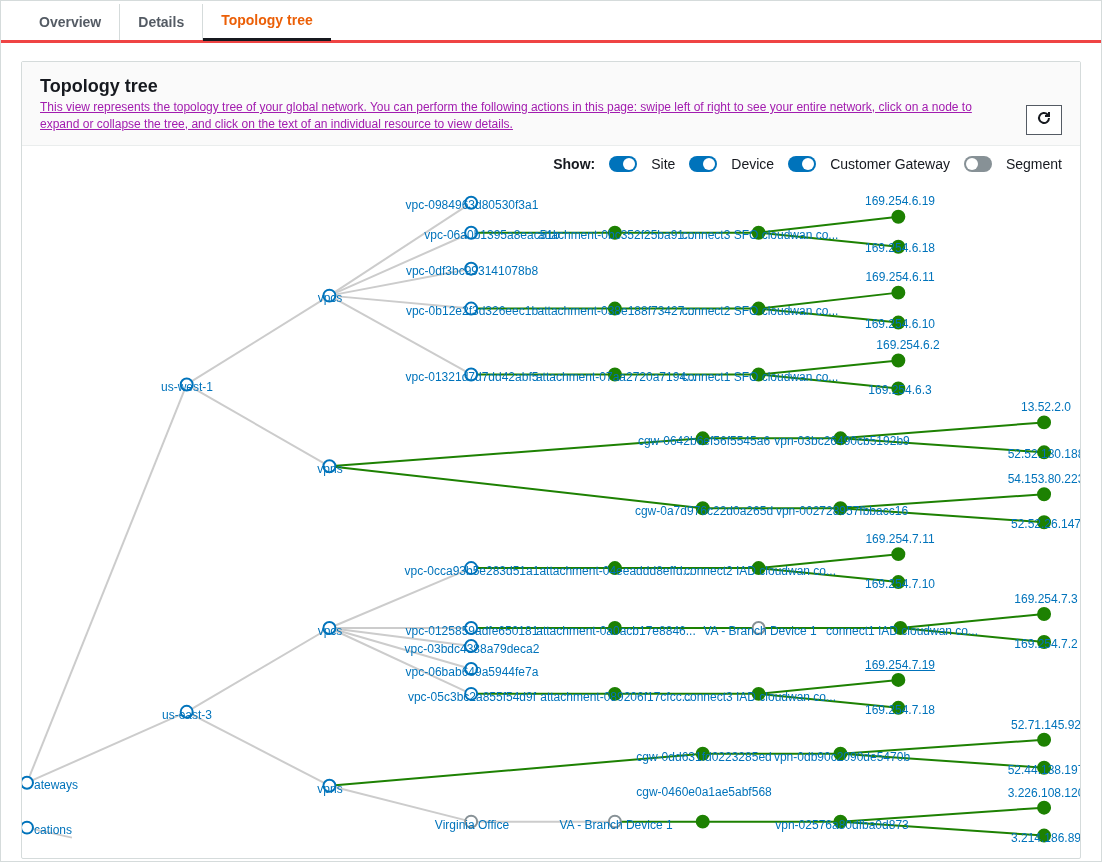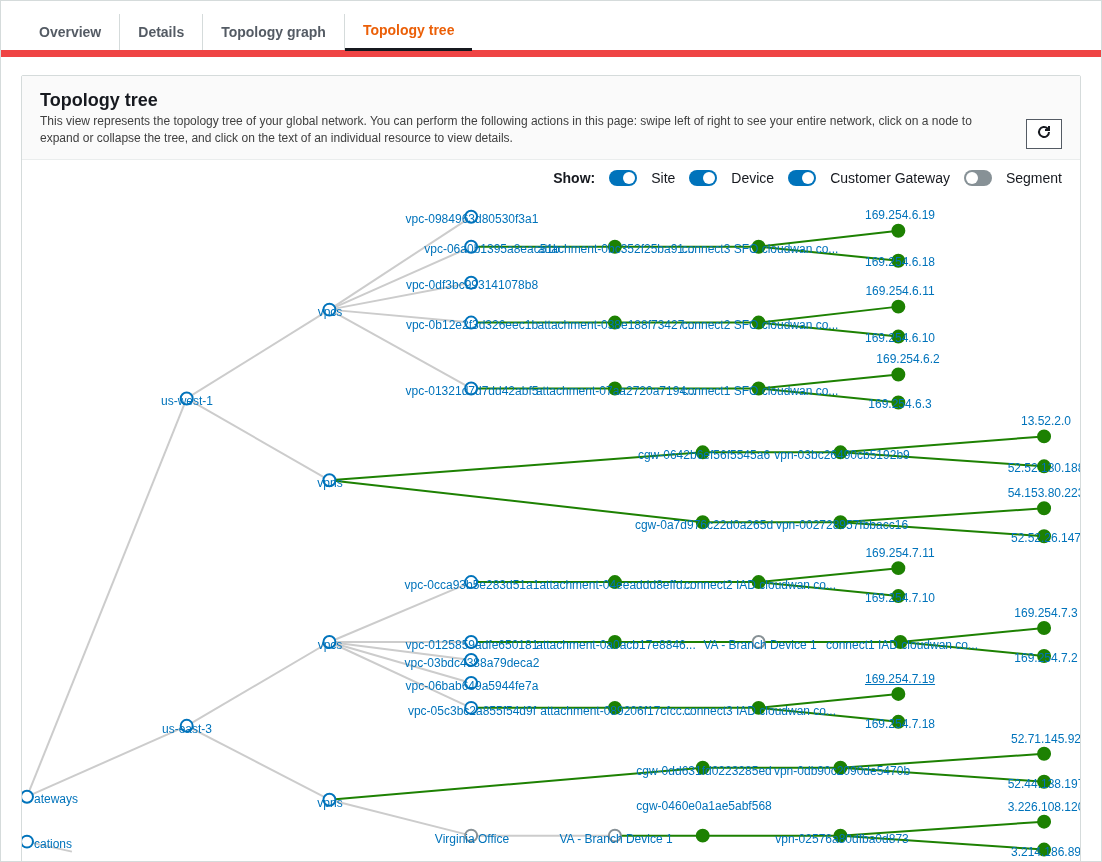--- a/index.html
+++ b/index.html
@@ -1,24 +1,24 @@
 <!DOCTYPE html>
 <html><head>
 <meta charset="utf-8">
 <style>
   * { box-sizing: border-box; margin: 0; padding: 0; }
   body { font-family: "Amazon Ember", "Helvetica Neue", Arial, sans-serif; font-size: 13px; color: #16191f; background: #fff; width: 1102px; height: 862px; overflow: hidden; border: 1px solid #d5dbdb; }
-  .tabs { display: flex; border-bottom: 7px solid #ef4444; padding: 0 20px; height: 56px; align-items: flex-end; }
+  .tabs { display: flex; border-bottom: 3px solid #ef4444; padding: 0 20px; height: 42px; align-items: flex-end; }
   .tab { padding: 10px 18px; font-size: 14px; font-weight: 700; color: #545b64; cursor: pointer; border-right: 1px solid #d5dbdb; }
   .tab:last-of-type { border-right: none; }
   .tab.active { color: #eb5f07; border-bottom: 3px solid #16191f; margin-bottom: -1px; }
   .panel { margin: 18px 20px 0 20px; border: 1px solid #d5dbdb; border-radius: 2px; background: #fff; height: 798px; display: flex; flex-direction: column; }
   .panel-header { background: #fafafa; padding: 14px 18px 12px 18px; border-bottom: 1px solid #eaeded; position: relative; }
   .panel-title { font-size: 18px; font-weight: 700; margin-bottom: 2px; }
-  .panel-desc { font-size: 12px; color: #404040; line-height: 1.4; max-width: 950px; }
+  .panel-desc { font-size: 12px; color: #a21caf; line-height: 1.4; max-width: 950px; text-decoration: underline; }
   .refresh-btn { position: absolute; right: 18px; bottom: 10px; width: 36px; height: 30px; border: 1px solid #545b64; background: #fff; display: flex; align-items: center; justify-content: center; cursor: pointer; }
   .filters { display: flex; justify-content: flex-end; align-items: center; gap: 14px; padding: 10px 18px 6px 18px; font-size: 14px; font-weight: 400; }
   .filters .show-lbl { font-weight: 700; text-align: right; }
   .toggle { width: 28px; height: 16px; border-radius: 8px; position: relative; display: inline-block; vertical-align: middle; cursor: pointer; }
   .toggle.on { background: #0073bb; }
   .toggle.off { background: #879196; }
   .toggle .knob { position: absolute; top: 2px; width: 12px; height: 12px; border-radius: 50%; background: #fff; }
   .toggle.on .knob { right: 2px; }
   .toggle.off .knob { left: 2px; }
   .tree-area { flex: 1; position: relative; overflow: hidden; }
@@ -30,21 +30,20 @@
   .green-circle { fill: #1d8102; stroke: #1d8102; }
   .edge-gray { stroke: #cccccc; stroke-width: 2; fill: none; }
   .edge-green { stroke: #1d8102; stroke-width: 2; fill: none; }
 </style>
 </head>
 <body>
 
 <div class="tabs">
   <div class="tab">Overview</div>
   <div class="tab">Details</div>
-  <div class="tab">Topology graph</div>
   <div class="tab active">Topology tree</div>
 </div>
 
 <div class="panel">
   <div class="panel-header">
     <div class="panel-title">Topology tree</div>
     <div class="panel-desc">This view represents the topology tree of your global network. You can perform the following actions in this page: swipe left of right to see your entire network, click on a node to expand or collapse the tree, and click on the text of an individual resource to view details.</div>
     <button class="refresh-btn">
       <span>
         <svg width="16" height="16" viewBox="0 0 16 16">

